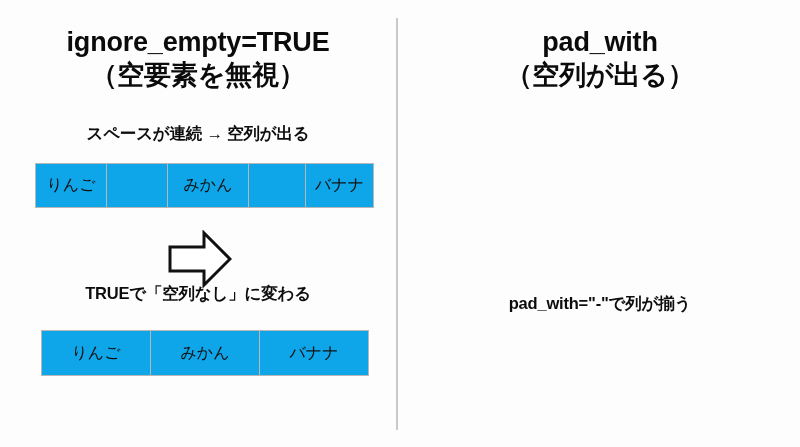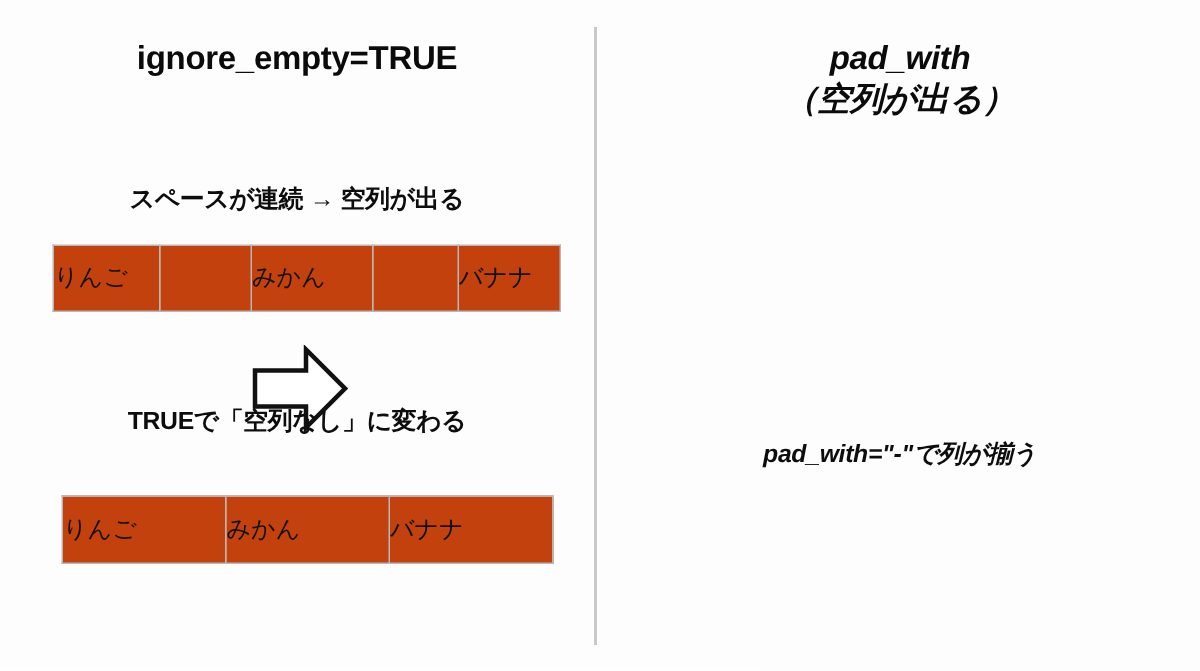--- a/index.html
+++ b/index.html
@@ -33,27 +33,27 @@
     background: #c9c9c9;
   }
 
   .panel {
     position: absolute;
     top: 0;
     width: 396px;
     height: 447px;
   }
   .panel.left  { left: 0px; }
-  .panel.right { left: 400px; width: 400px; font-style: italic; }
+  .panel.right { left: 400px; width: 400px; }
 
   
   .title {
     text-align: center;
     font-weight: 700;
-    font-size: 22px;
+    font-size: 27px;
     line-height: 1.22;
     letter-spacing: -0.2px;
     color: #0b0b0b;
     margin: 0;
     padding: 0;
   }
   .title .line1 { display: block; }
   .title .line2 { display: block; }
 
   .title-wrap-left  { position: absolute; left: 0;  top: 26px; width: 396px; }
@@ -64,34 +64,34 @@
     text-align: center;
     font-weight: 700;
     font-size: 16.5px;
     line-height: 1.2;
     color: #0d0d0d;
     letter-spacing: -0.2px;
     white-space: nowrap;
   }
   .cap-l1 { position: absolute; left: 0;   top: 124px; width: 396px; }
   .cap-r1 { position: absolute; left: 0;   top: 124px; width: 400px; }
-  .cap-l2 { position: absolute; left: 0;   top: 272px; width: 396px; }
+  .cap-l2 { position: absolute; left: 0;   top: 284px; width: 396px; }
   .cap-r2 { position: absolute; left: 0;   top: 294px; width: 400px; }
 
   
   .tbl {
     position: absolute;
     border-collapse: collapse;
     table-layout: fixed;
     background: #fefefe;
   }
   .tbl td {
     border: 1px solid #b7b7b7;
-    background: #c2410c;
-    text-align: left;
+    background: #0ea5e9;
+    text-align: center;
     vertical-align: middle;
     font-size: 16px;
     font-weight: 400;
     color: #111111;
     padding: 0;
     white-space: nowrap;
   }
   .tbl td.empty { color: transparent; }
 
   
@@ -113,20 +113,21 @@
 
 <div id="slide">
 
   <div class="divider"></div>
 
   <div class="panel left">
 
     <div class="title-wrap-left">
       <div class="title">
         <span class="line1">ignore_empty=TRUE</span>
+        <span class="line2">（空要素を無視）</span>
       </div>
     </div>
 
     <div class="caption cap-l1">スペースが連続 → 空列が出る</div>
 
     <table class="tbl" id="tbl-fruits-raw">
       <tbody>
           <tr>
         <td style="width:70px">りんご</td>
         <td class="empty" style="width:60px"></td>

